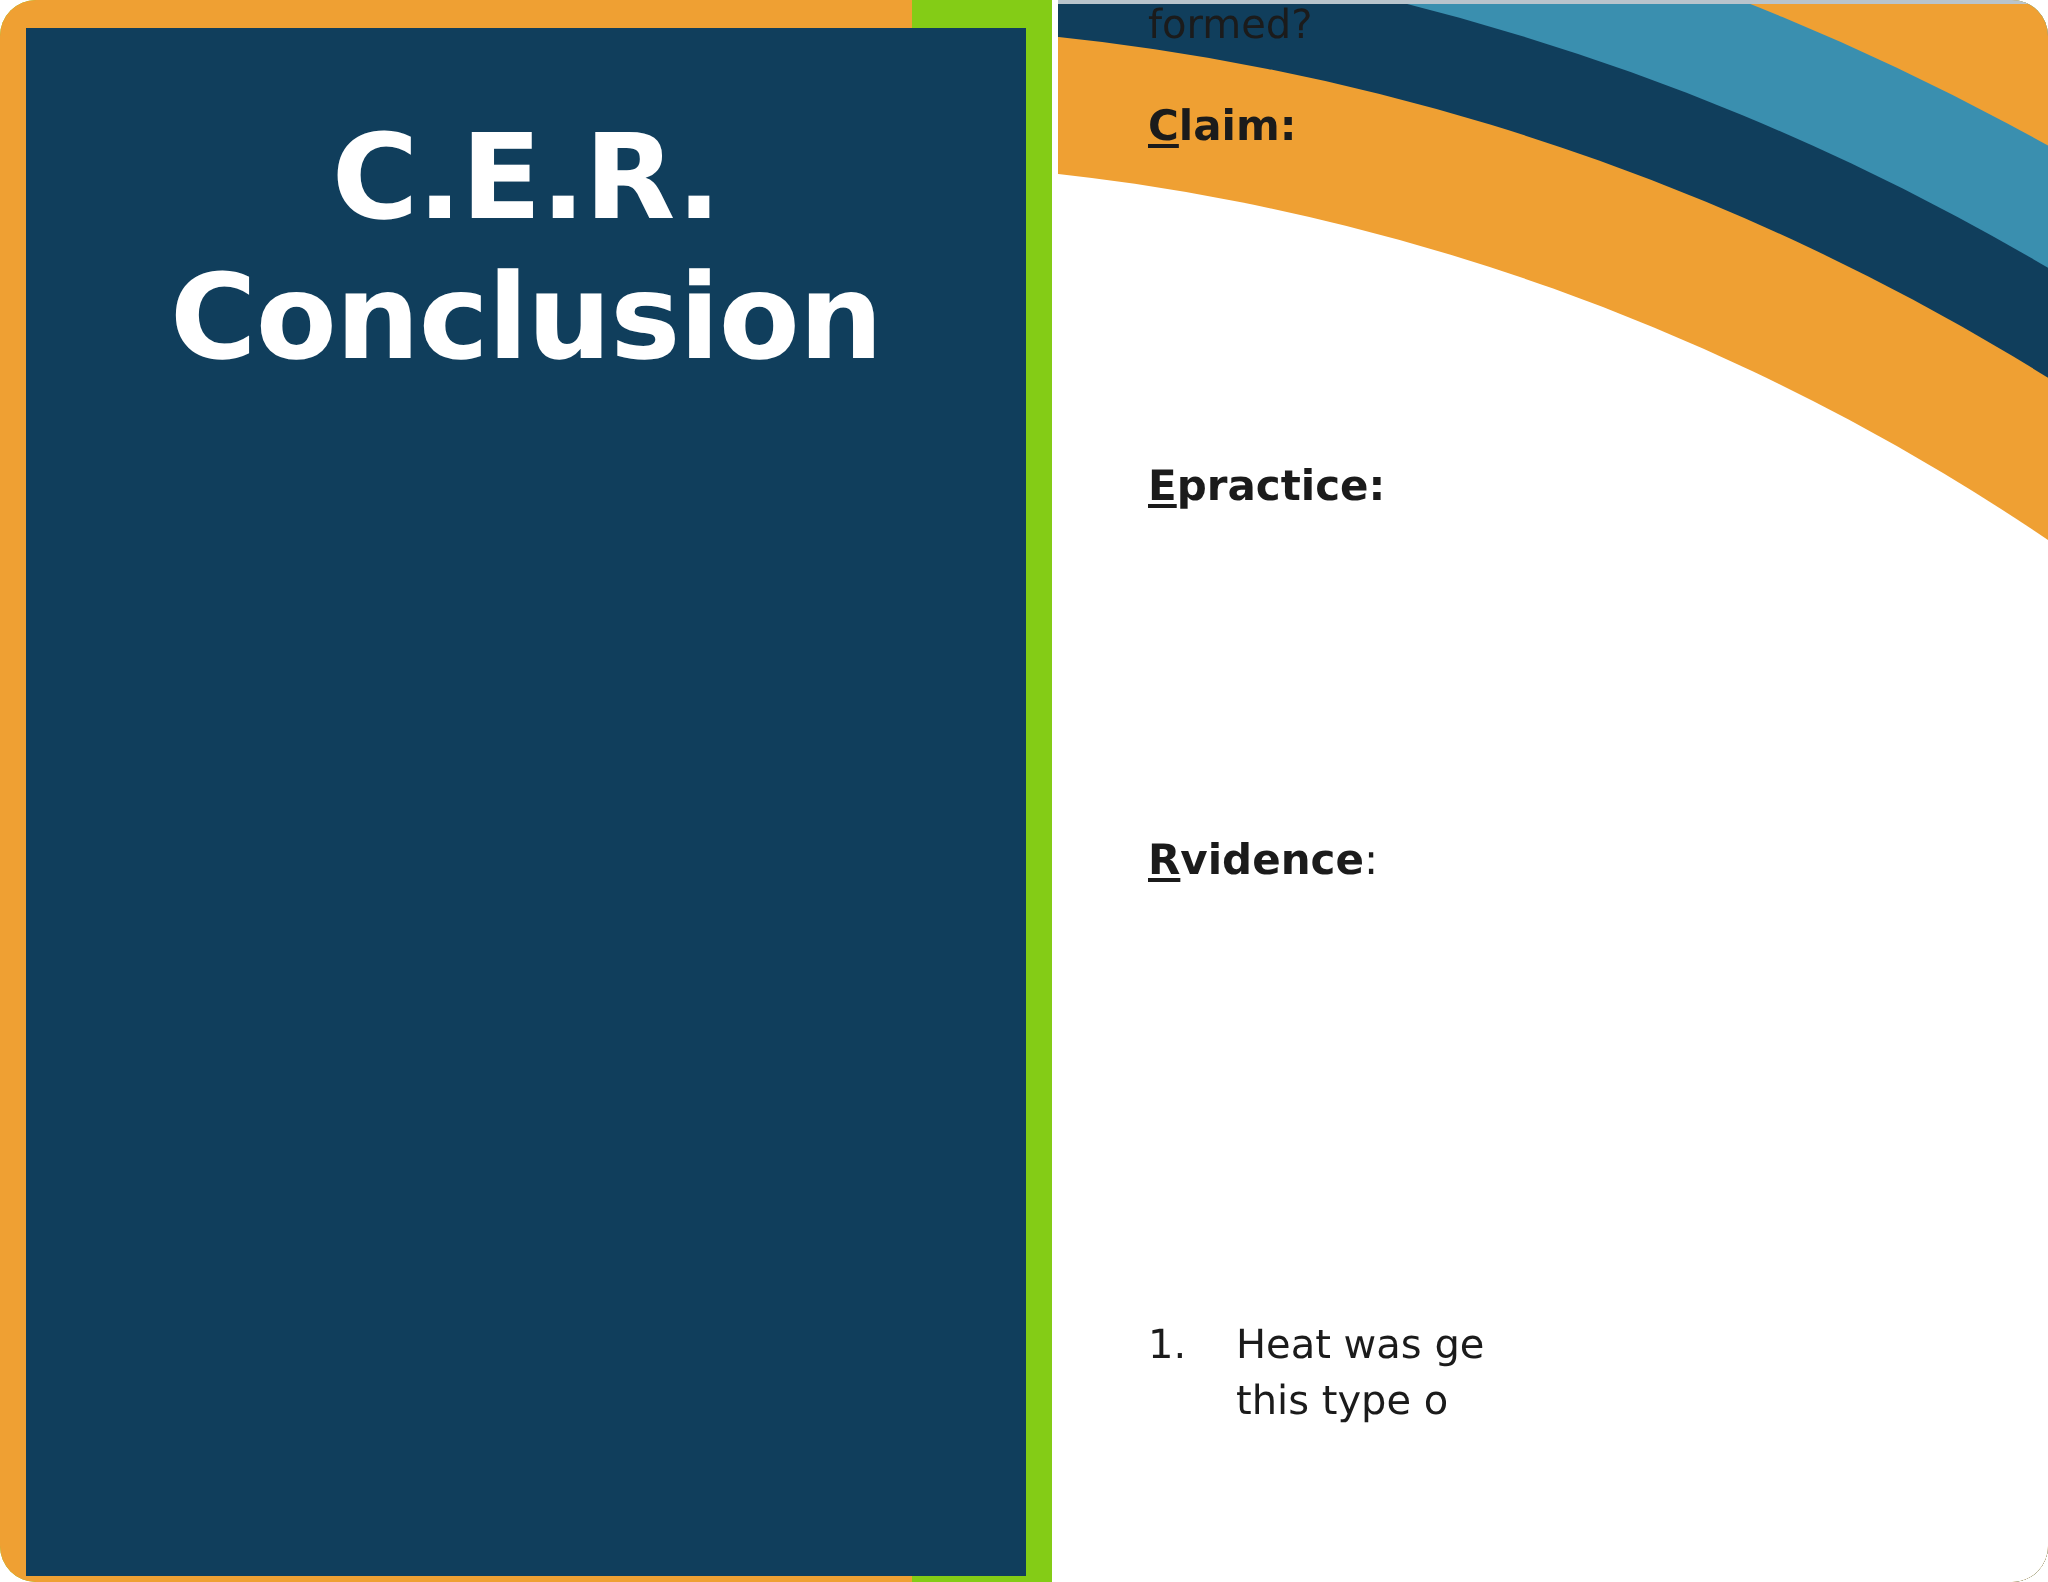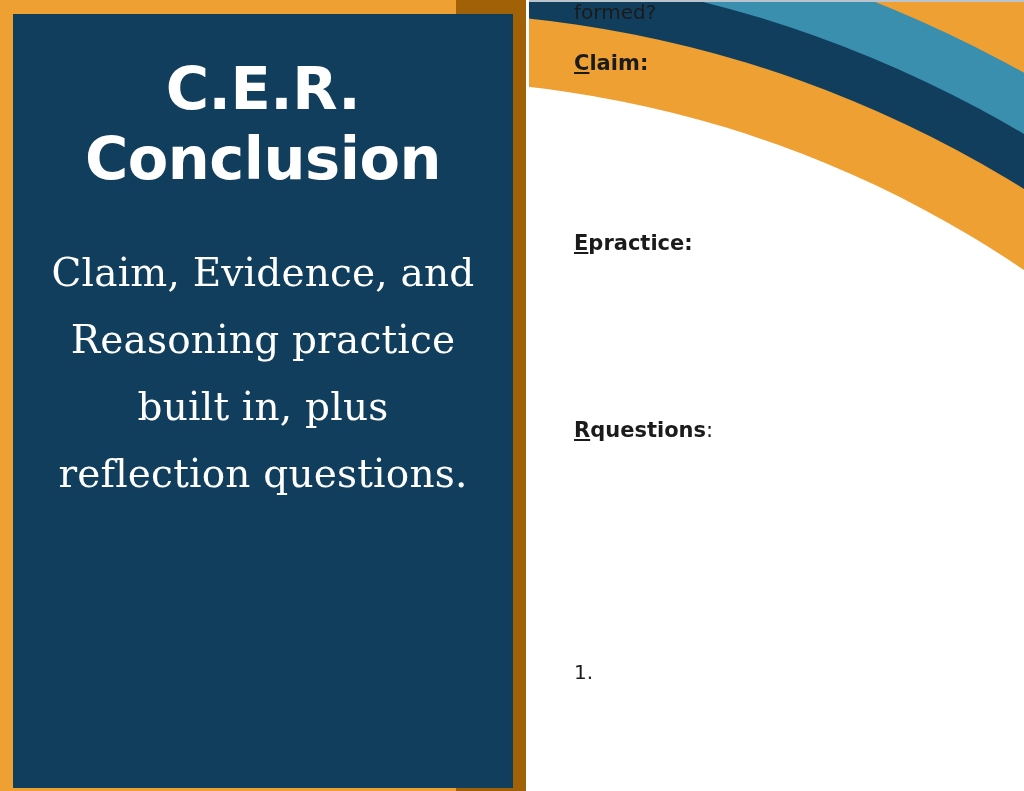--- a/index.html
+++ b/index.html
@@ -10,21 +10,22 @@
   }
   body {
     font-family: "Liberation Sans", sans-serif;
   }
 
   #slide-root {
     position: relative;
     width: 1024px;
     height: 791px;
     overflow: hidden;
-    background: #a16207;
+    background: #84cc16;
+    border-radius: 18px;
   }
 
   
   .left-panel {
     position: absolute;
     left: 0;
     top: 0;
     width: 456px;
     height: 791px;
     background: #EFA033;
@@ -191,32 +192,35 @@
     </svg>
 
     <div class="worksheet-text">
 
       <div class="ws-line ws-question">formed?</div>
 
       <div class="ws-line ws-head" id="ws-claim"><span class="u-first">C</span><span>laim</span><span>:</span></div>
 
       <div class="ws-line ws-head" id="ws-evid"><span class="u-first">E</span><span>practice</span><span>:</span></div>
 
-      <div class="ws-line ws-head" id="ws-reas"><span class="u-first">R</span><span>questions</span><span class="plain-colon">:</span></div>
+      <div class="ws-line ws-head" id="ws-reas"><span class="u-first">R</span><span>vidence</span><span class="plain-colon">:</span></div>
 
 
       <div class="ws-list">
         <span class="ws-list-num">1.</span>
+        <span class="ws-list-text">
+          <span>Heat was ge</span><br>
+          <span>this type o</span>
+        </span>
       </div>
 
     </div>
   </div>
 
   <div class="panel-gap"></div>
 
   <div class="left-panel">
     <div class="left-inner">
       <h1 class="left-title">C.E.R. Conclusion</h1>
-      <p class="left-body">Claim, Evidence, and Reasoning practice built in, plus reflection questions.</p>
     </div>
   </div>
 
 </div>
 
 </body></html>

